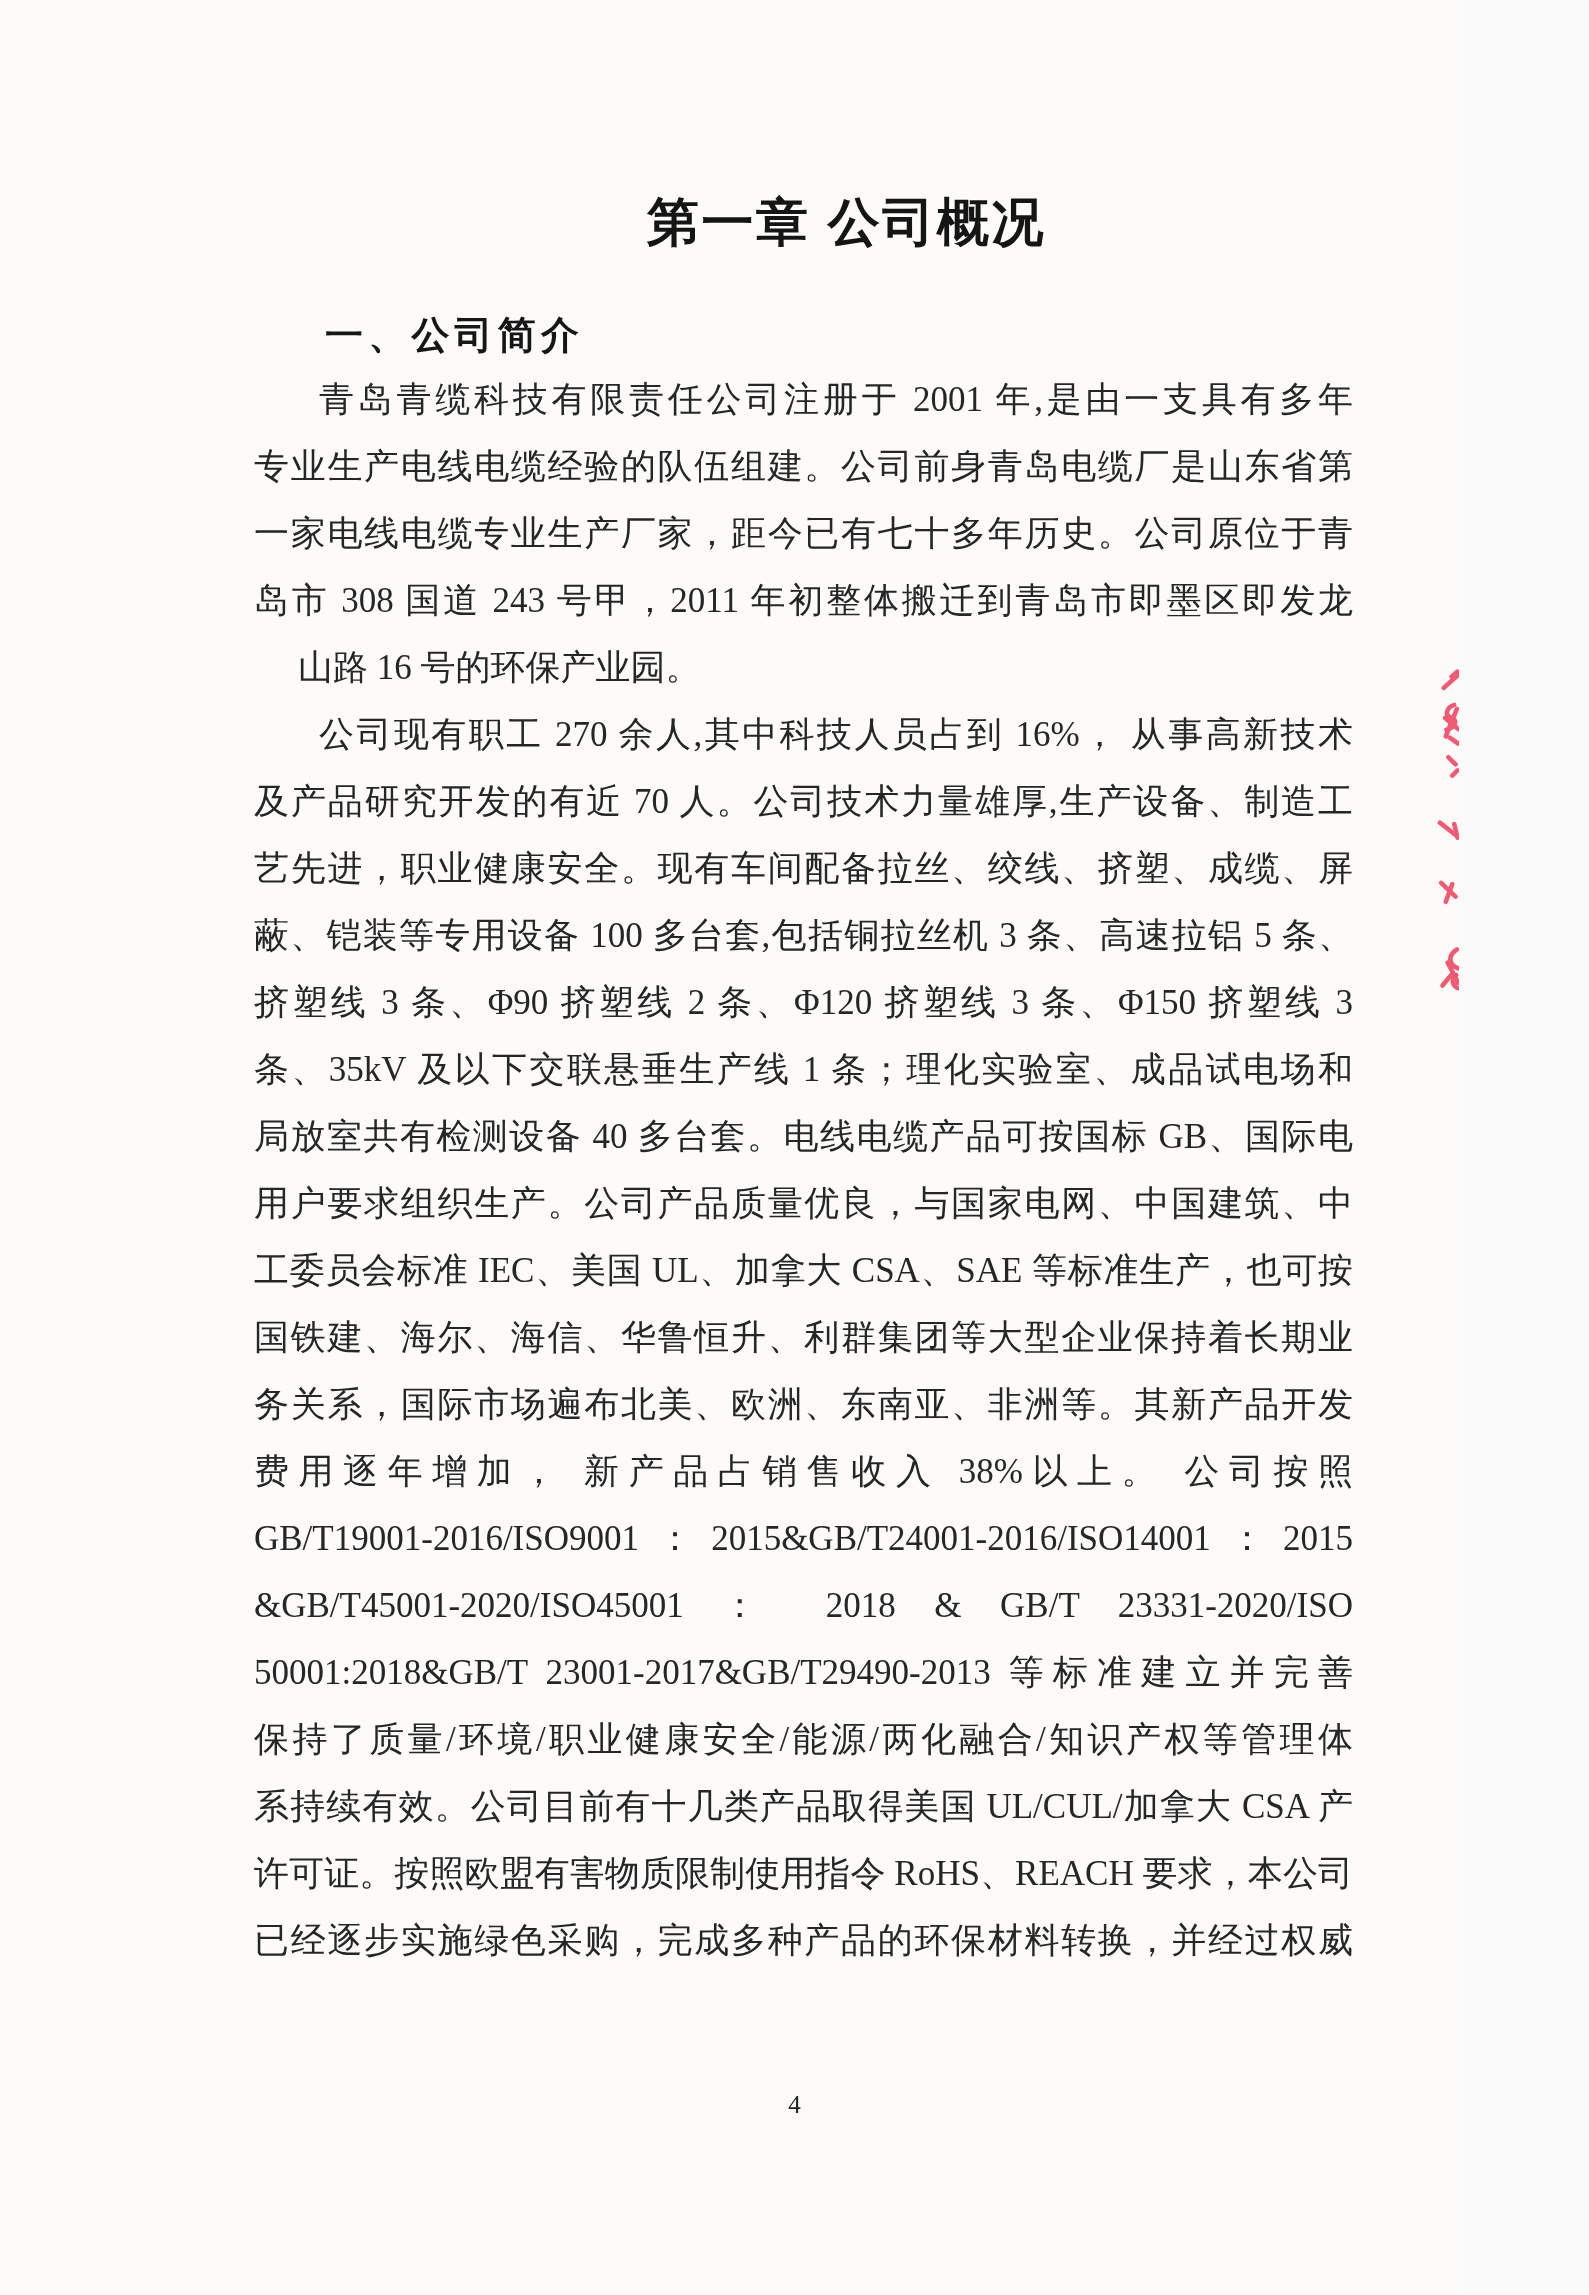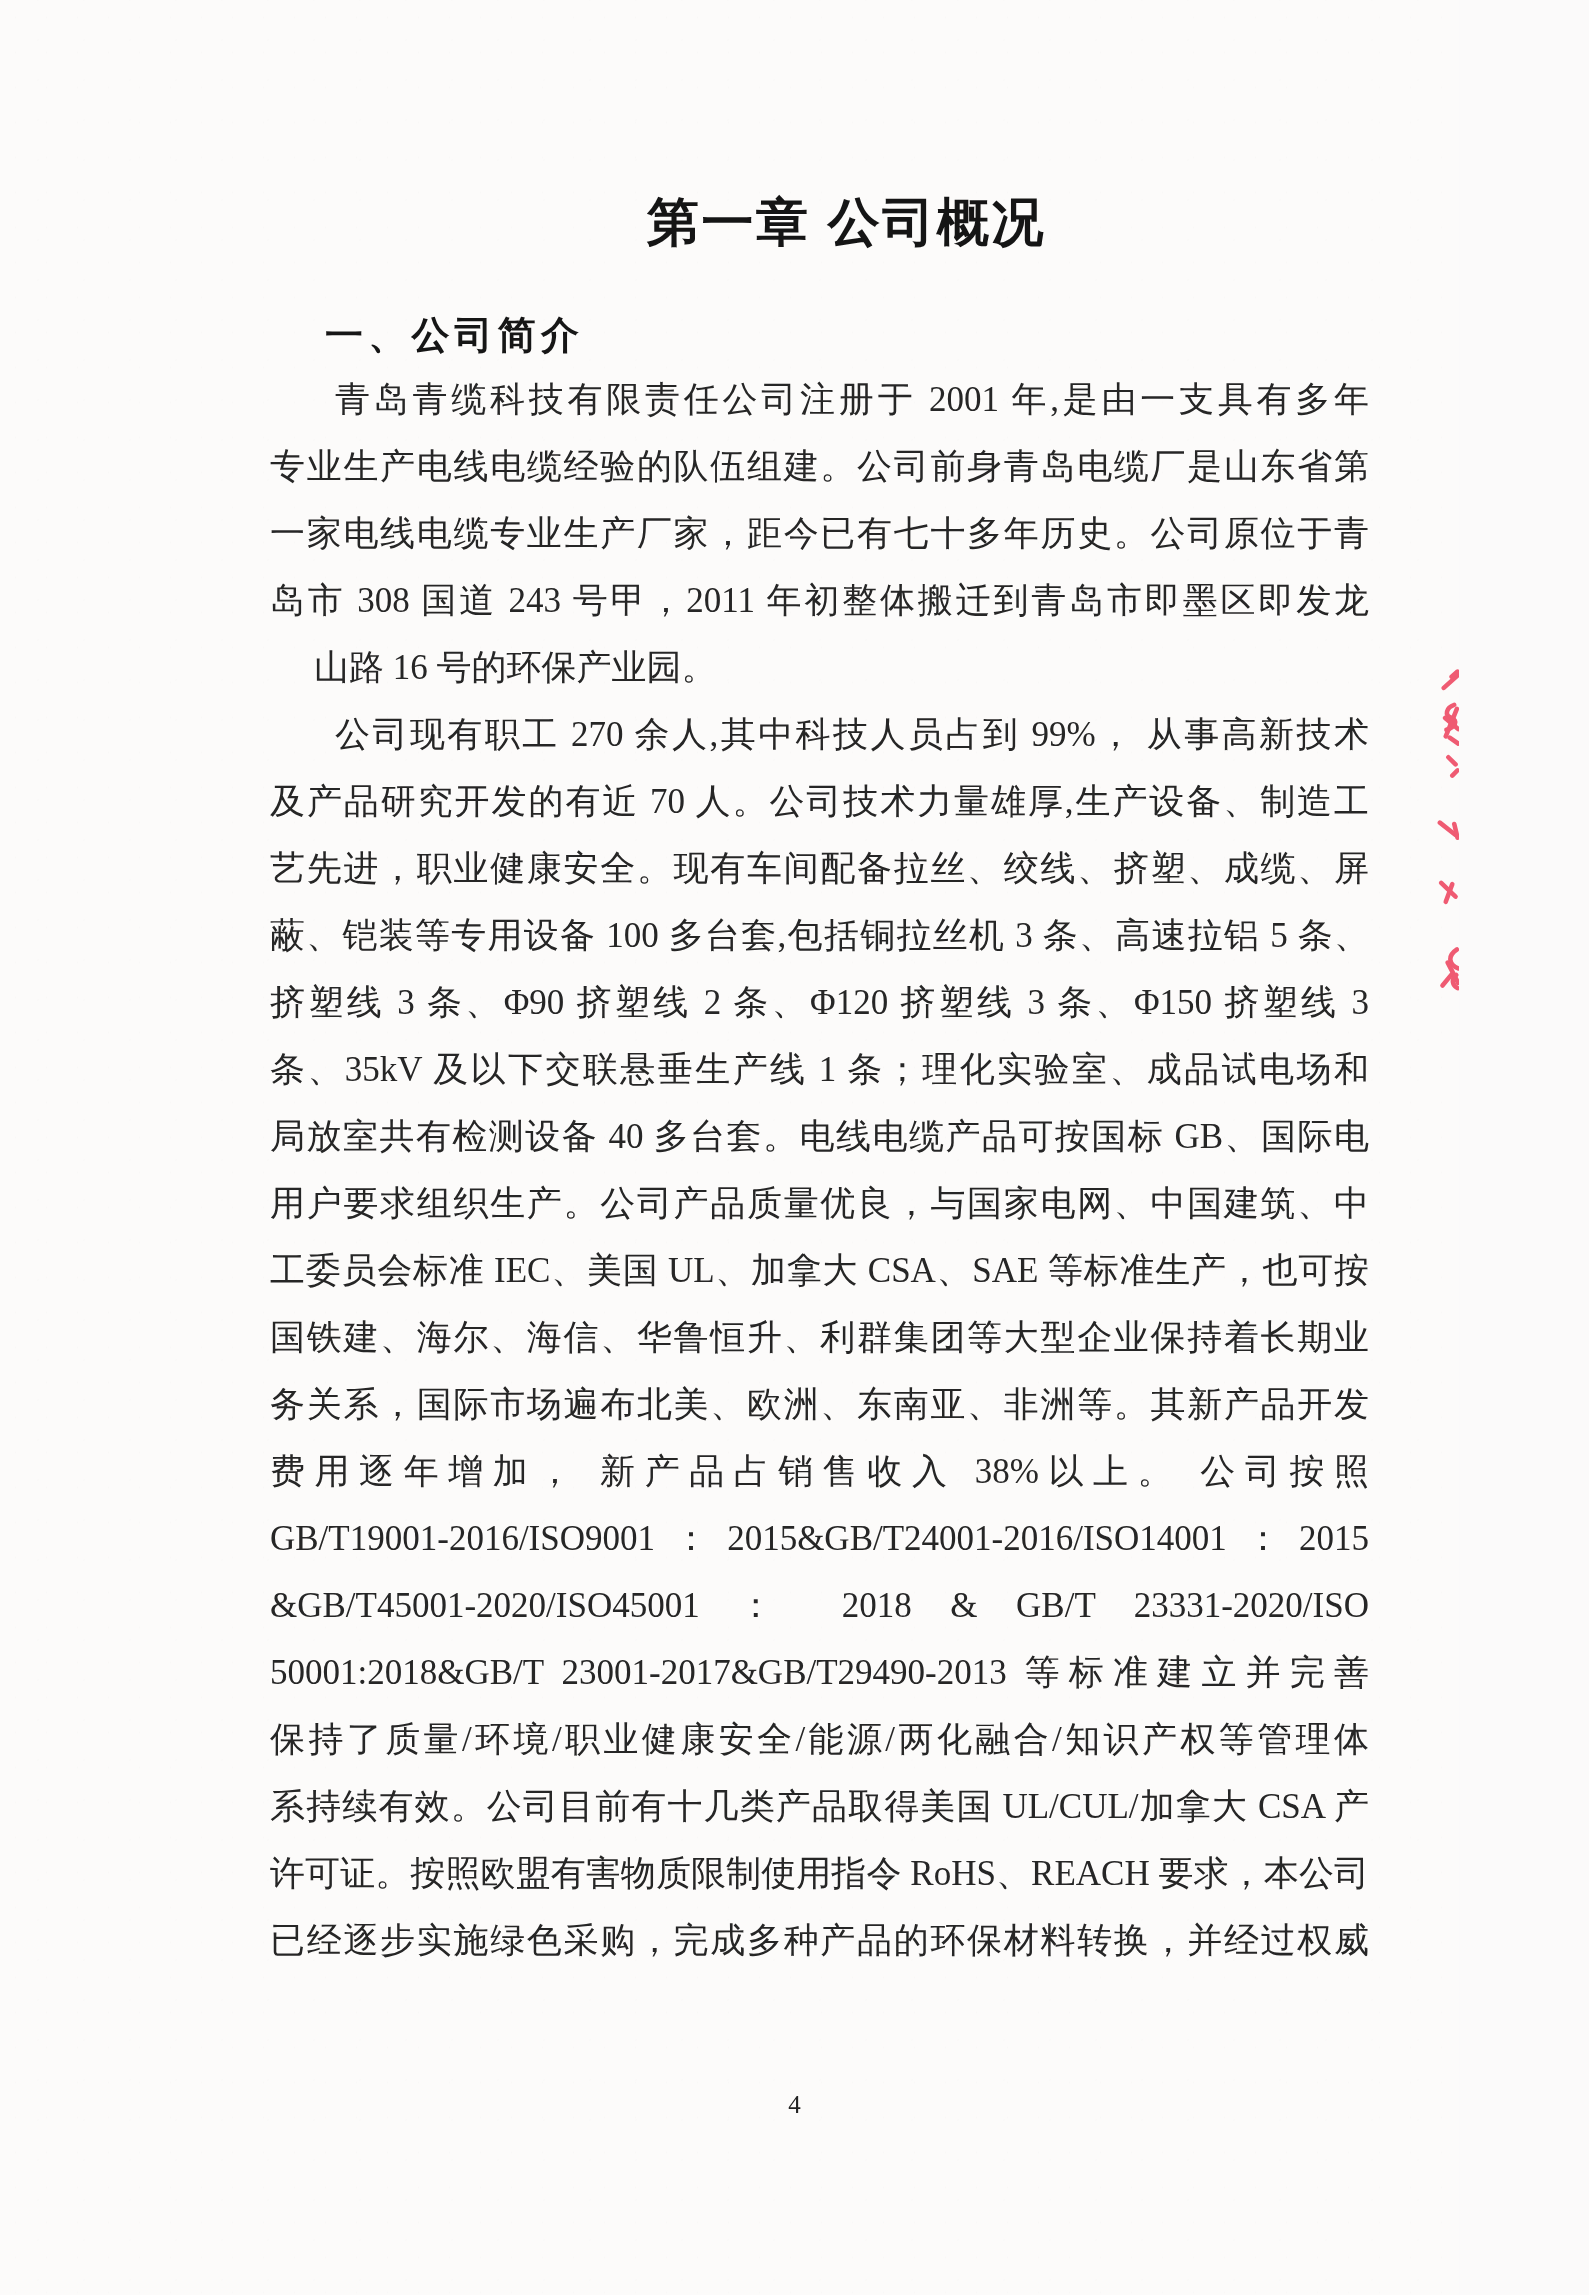--- a/index.html
+++ b/index.html
@@ -23,21 +23,21 @@
     font-size:52px;line-height:63px;font-weight:700;
     letter-spacing:2.6px;color:#151515;
   }
   .heading{
     position:absolute;top:306px;left:319px;margin:6px;
     font-family:"Liberation Sans","DejaVu Sans",sans-serif;
     font-size:38px;line-height:47px;font-weight:700;
     letter-spacing:5.2px;color:#161616;
   }
   .body{
-    position:absolute;top:366px;left:270px;width:1099px;
+    position:absolute;top:366px;left:254px;width:1099px;
   }
   .bl{
     height:67px;line-height:67px;
     font-size:35px;
     text-align:justify;
     text-align-last:justify;
     -moz-text-align-last:justify;
     overflow:hidden;
     white-space:normal;
     color:#262626;
@@ -61,21 +61,21 @@
   <h1 class="title">第一章 公司概况</h1>
 
   <h2 class="heading">一、公司简介</h2>
 
   <div class="body">
     <div class="bl indent">青岛青缆科技有限责任公司注册于 2001 年,是由一支具有多年</div>
     <div class="bl">专业生产电线电缆经验的队伍组建。公司前身青岛电缆厂是山东省第</div>
     <div class="bl">一家电线电缆专业生产厂家，距今已有七十多年历史。公司原位于青</div>
     <div class="bl">岛市 308 国道 243 号甲，2011 年初整体搬迁到青岛市即墨区即发龙</div>
     <div class="bl pend">山路 16 号的环保产业园。</div>
-    <div class="bl indent">公司现有职工 270 余人,其中科技人员占到 99%， 从事高新技术</div>
+    <div class="bl indent">公司现有职工 270 余人,其中科技人员占到 16%， 从事高新技术</div>
     <div class="bl">及产品研究开发的有近 70 人。公司技术力量雄厚,生产设备、制造工</div>
     <div class="bl">艺先进，职业健康安全。现有车间配备拉丝、绞线、挤塑、成缆、屏</div>
     <div class="bl">蔽、铠装等专用设备 100 多台套,包括铜拉丝机 3 条、高速拉铝 5 条、</div>
     <div class="bl">挤塑线 3 条、Φ90 挤塑线 2 条、Φ120 挤塑线 3 条、Φ150 挤塑线 3</div>
     <div class="bl">条、35kV 及以下交联悬垂生产线 1 条；理化实验室、成品试电场和</div>
     <div class="bl">局放室共有检测设备 40 多台套。电线电缆产品可按国标 GB、国际电</div>
     <div class="bl">用户要求组织生产。公司产品质量优良，与国家电网、中国建筑、中</div>
     <div class="bl">工委员会标准 IEC、美国 UL、加拿大 CSA、SAE 等标准生产，也可按</div>
     <div class="bl">国铁建、海尔、海信、华鲁恒升、利群集团等大型企业保持着长期业</div>
     <div class="bl">务关系，国际市场遍布北美、欧洲、东南亚、非洲等。其新产品开发</div>

